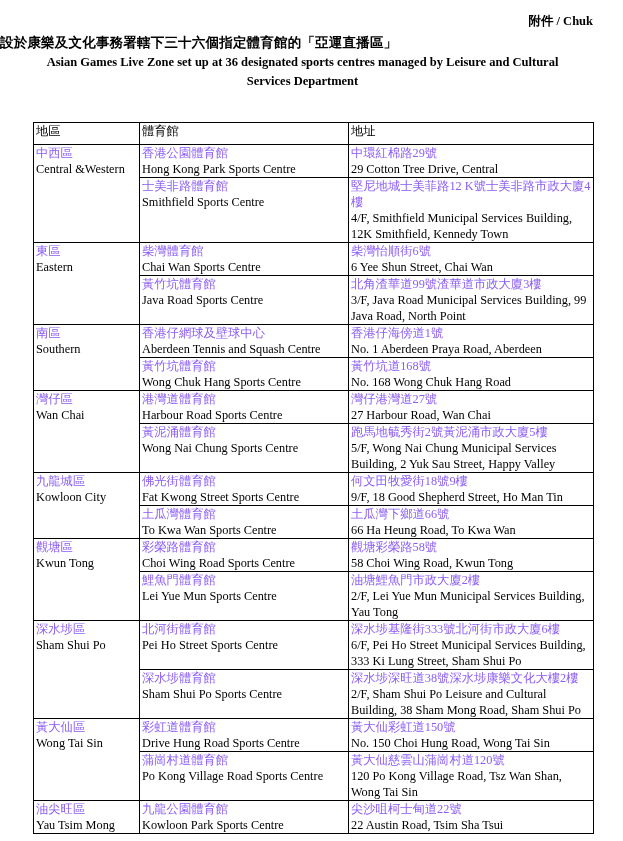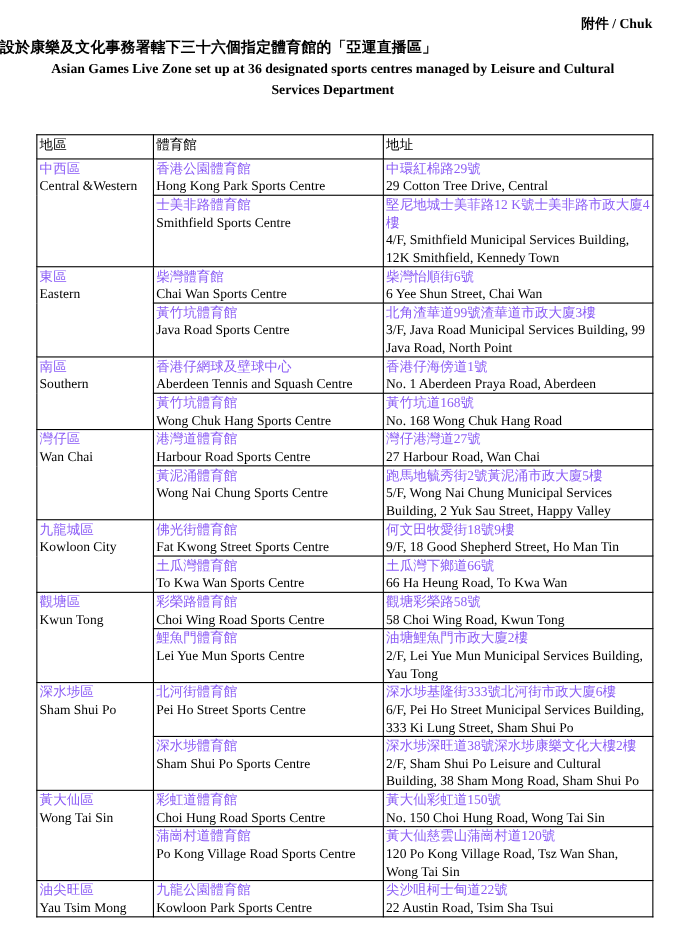--- a/index.html
+++ b/index.html
@@ -224,21 +224,21 @@
           <span class="en">2/F, Sham Shui Po Leisure and Cultural Building, 38 Sham Mong Road, Sham Shui Po</span>
         </td>
       </tr>
       <tr>
         <td rowspan="2">
           <span class="zh">黃大仙區</span>
           <span class="en">Wong Tai Sin</span>
         </td>
         <td class="venue">
           <span class="zh">彩虹道體育館</span>
-          <span class="en">Choi Hung Road Sports Centre</span>
+          <span class="en">Drive Hung Road Sports Centre</span>
         </td>
         <td class="addr">
           <span class="zh">黃大仙彩虹道150號</span>
           <span class="en">No. 150 Choi Hung Road, Wong Tai Sin</span>
         </td>
       </tr>
       <tr>
         <td class="venue">
           <span class="zh">蒲崗村道體育館</span>
           <span class="en">Po Kong Village Road Sports Centre</span>

